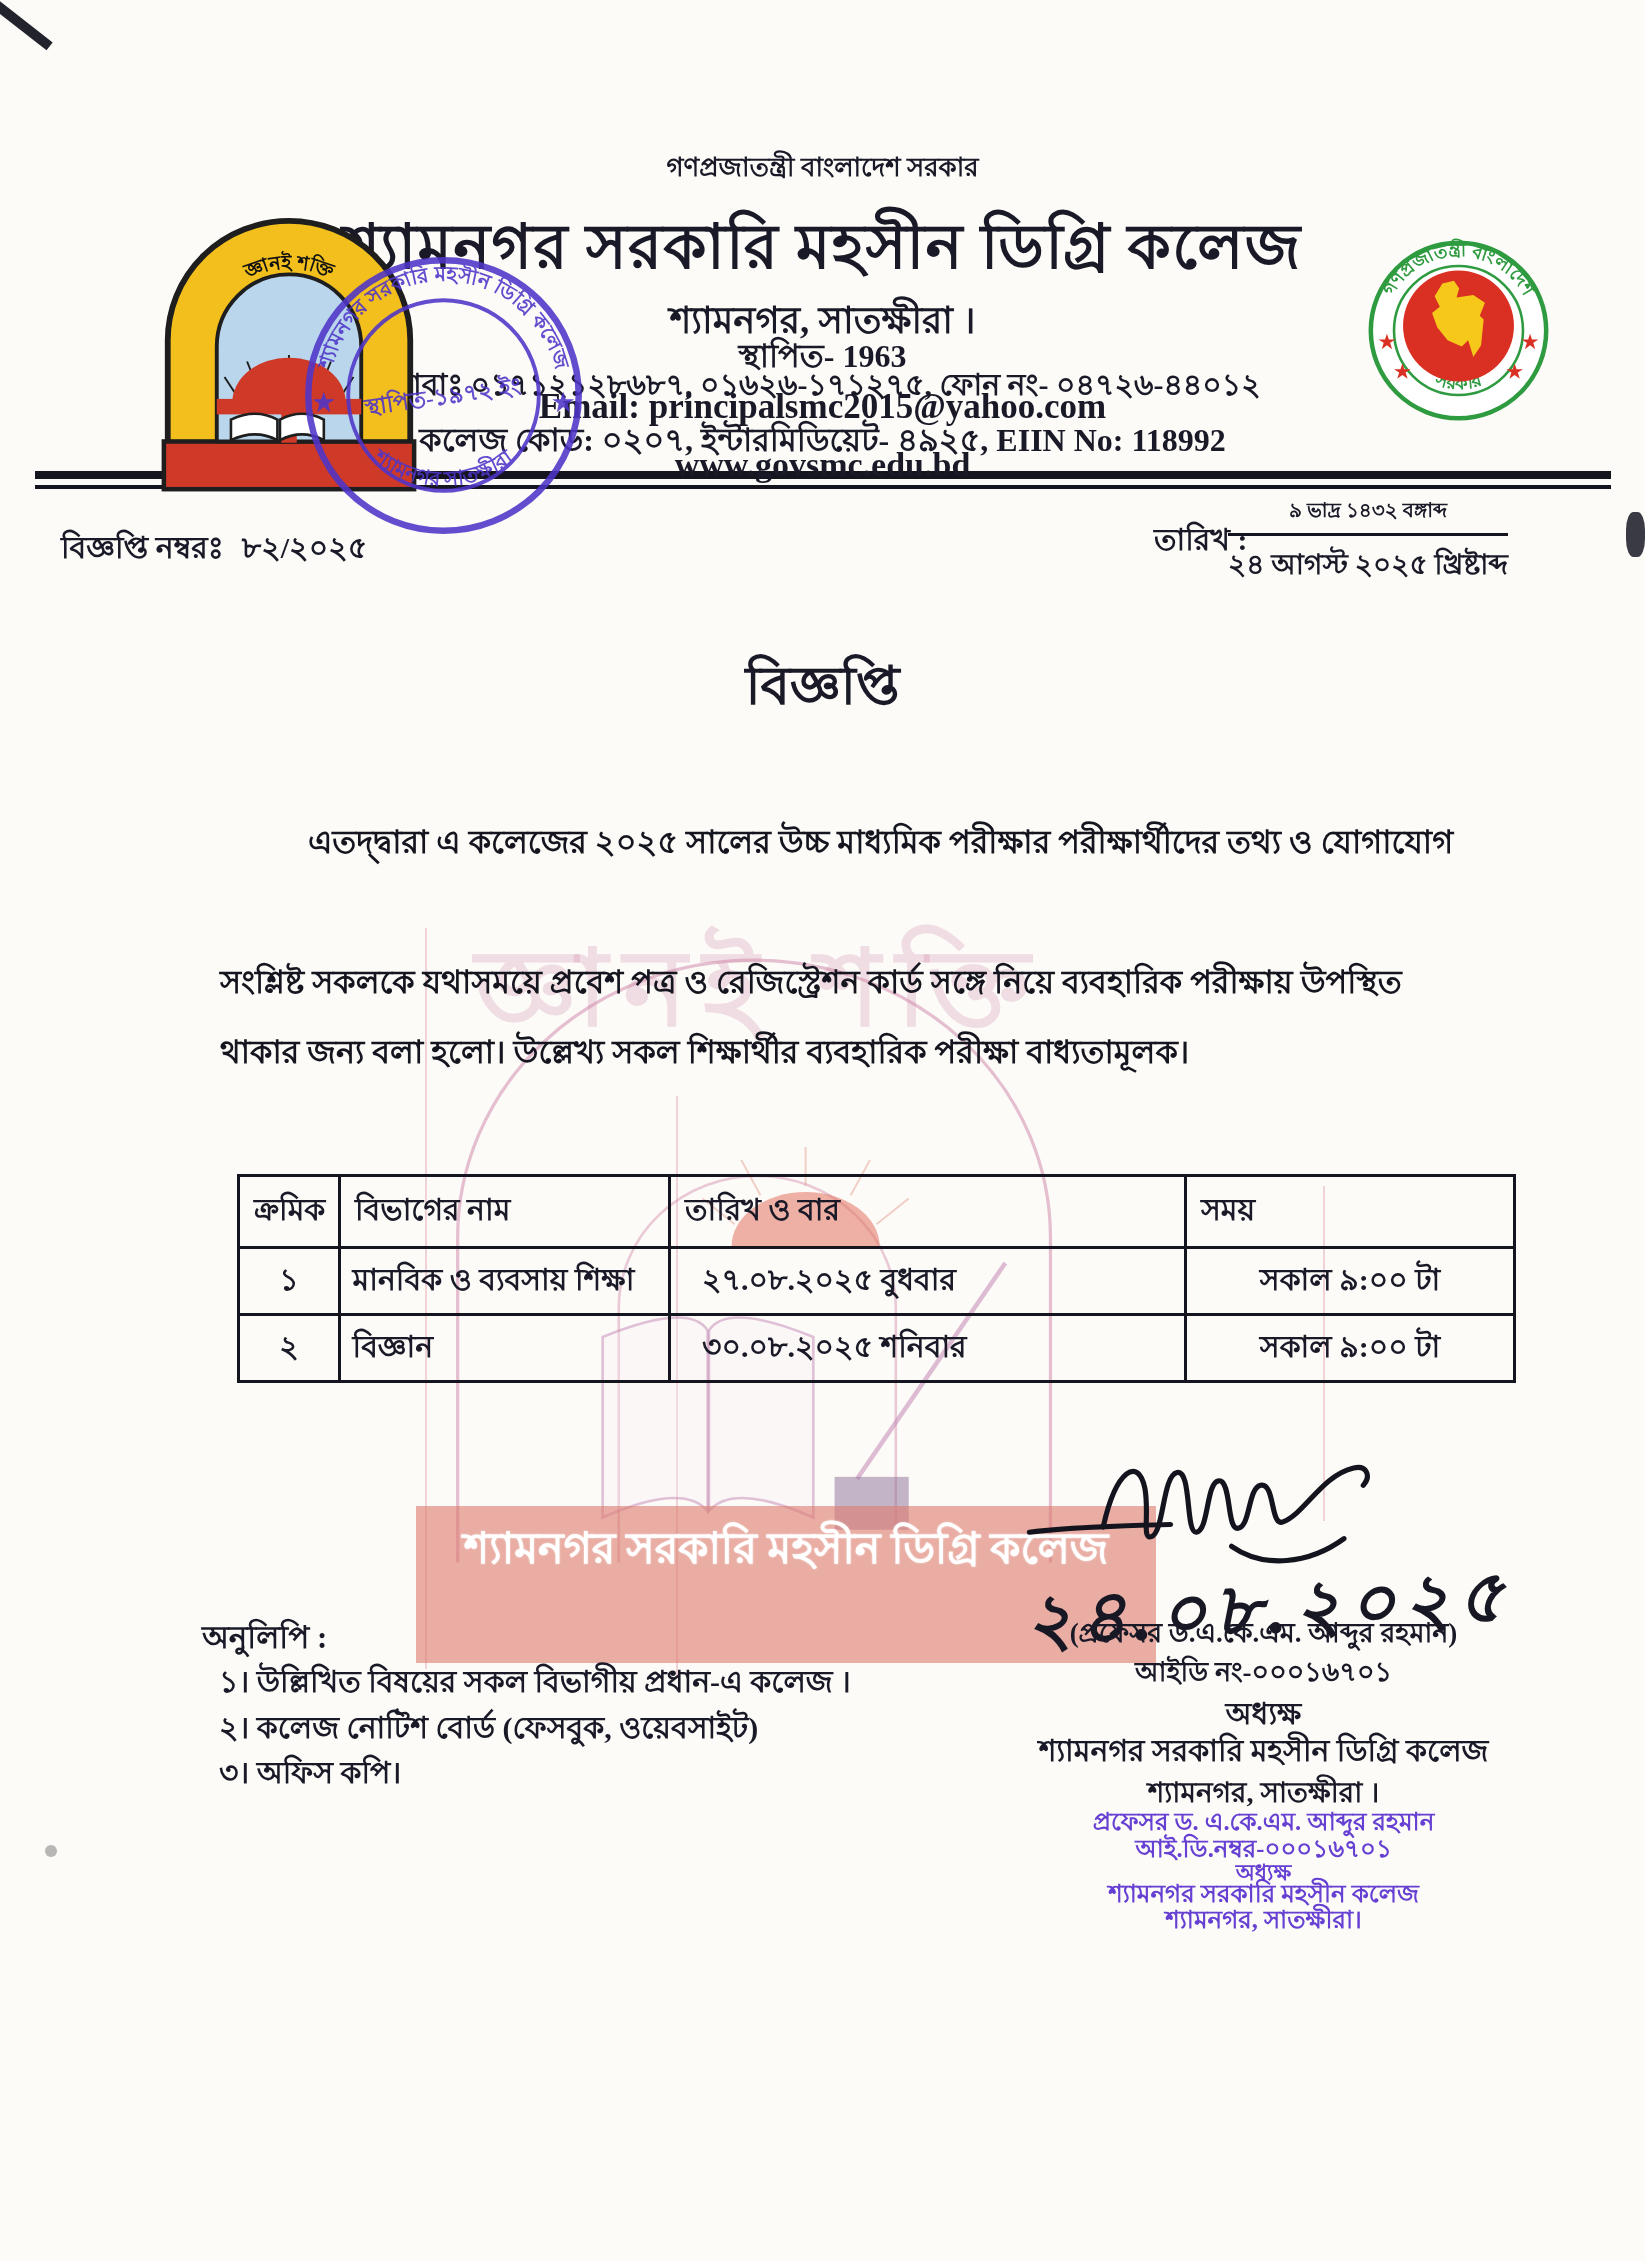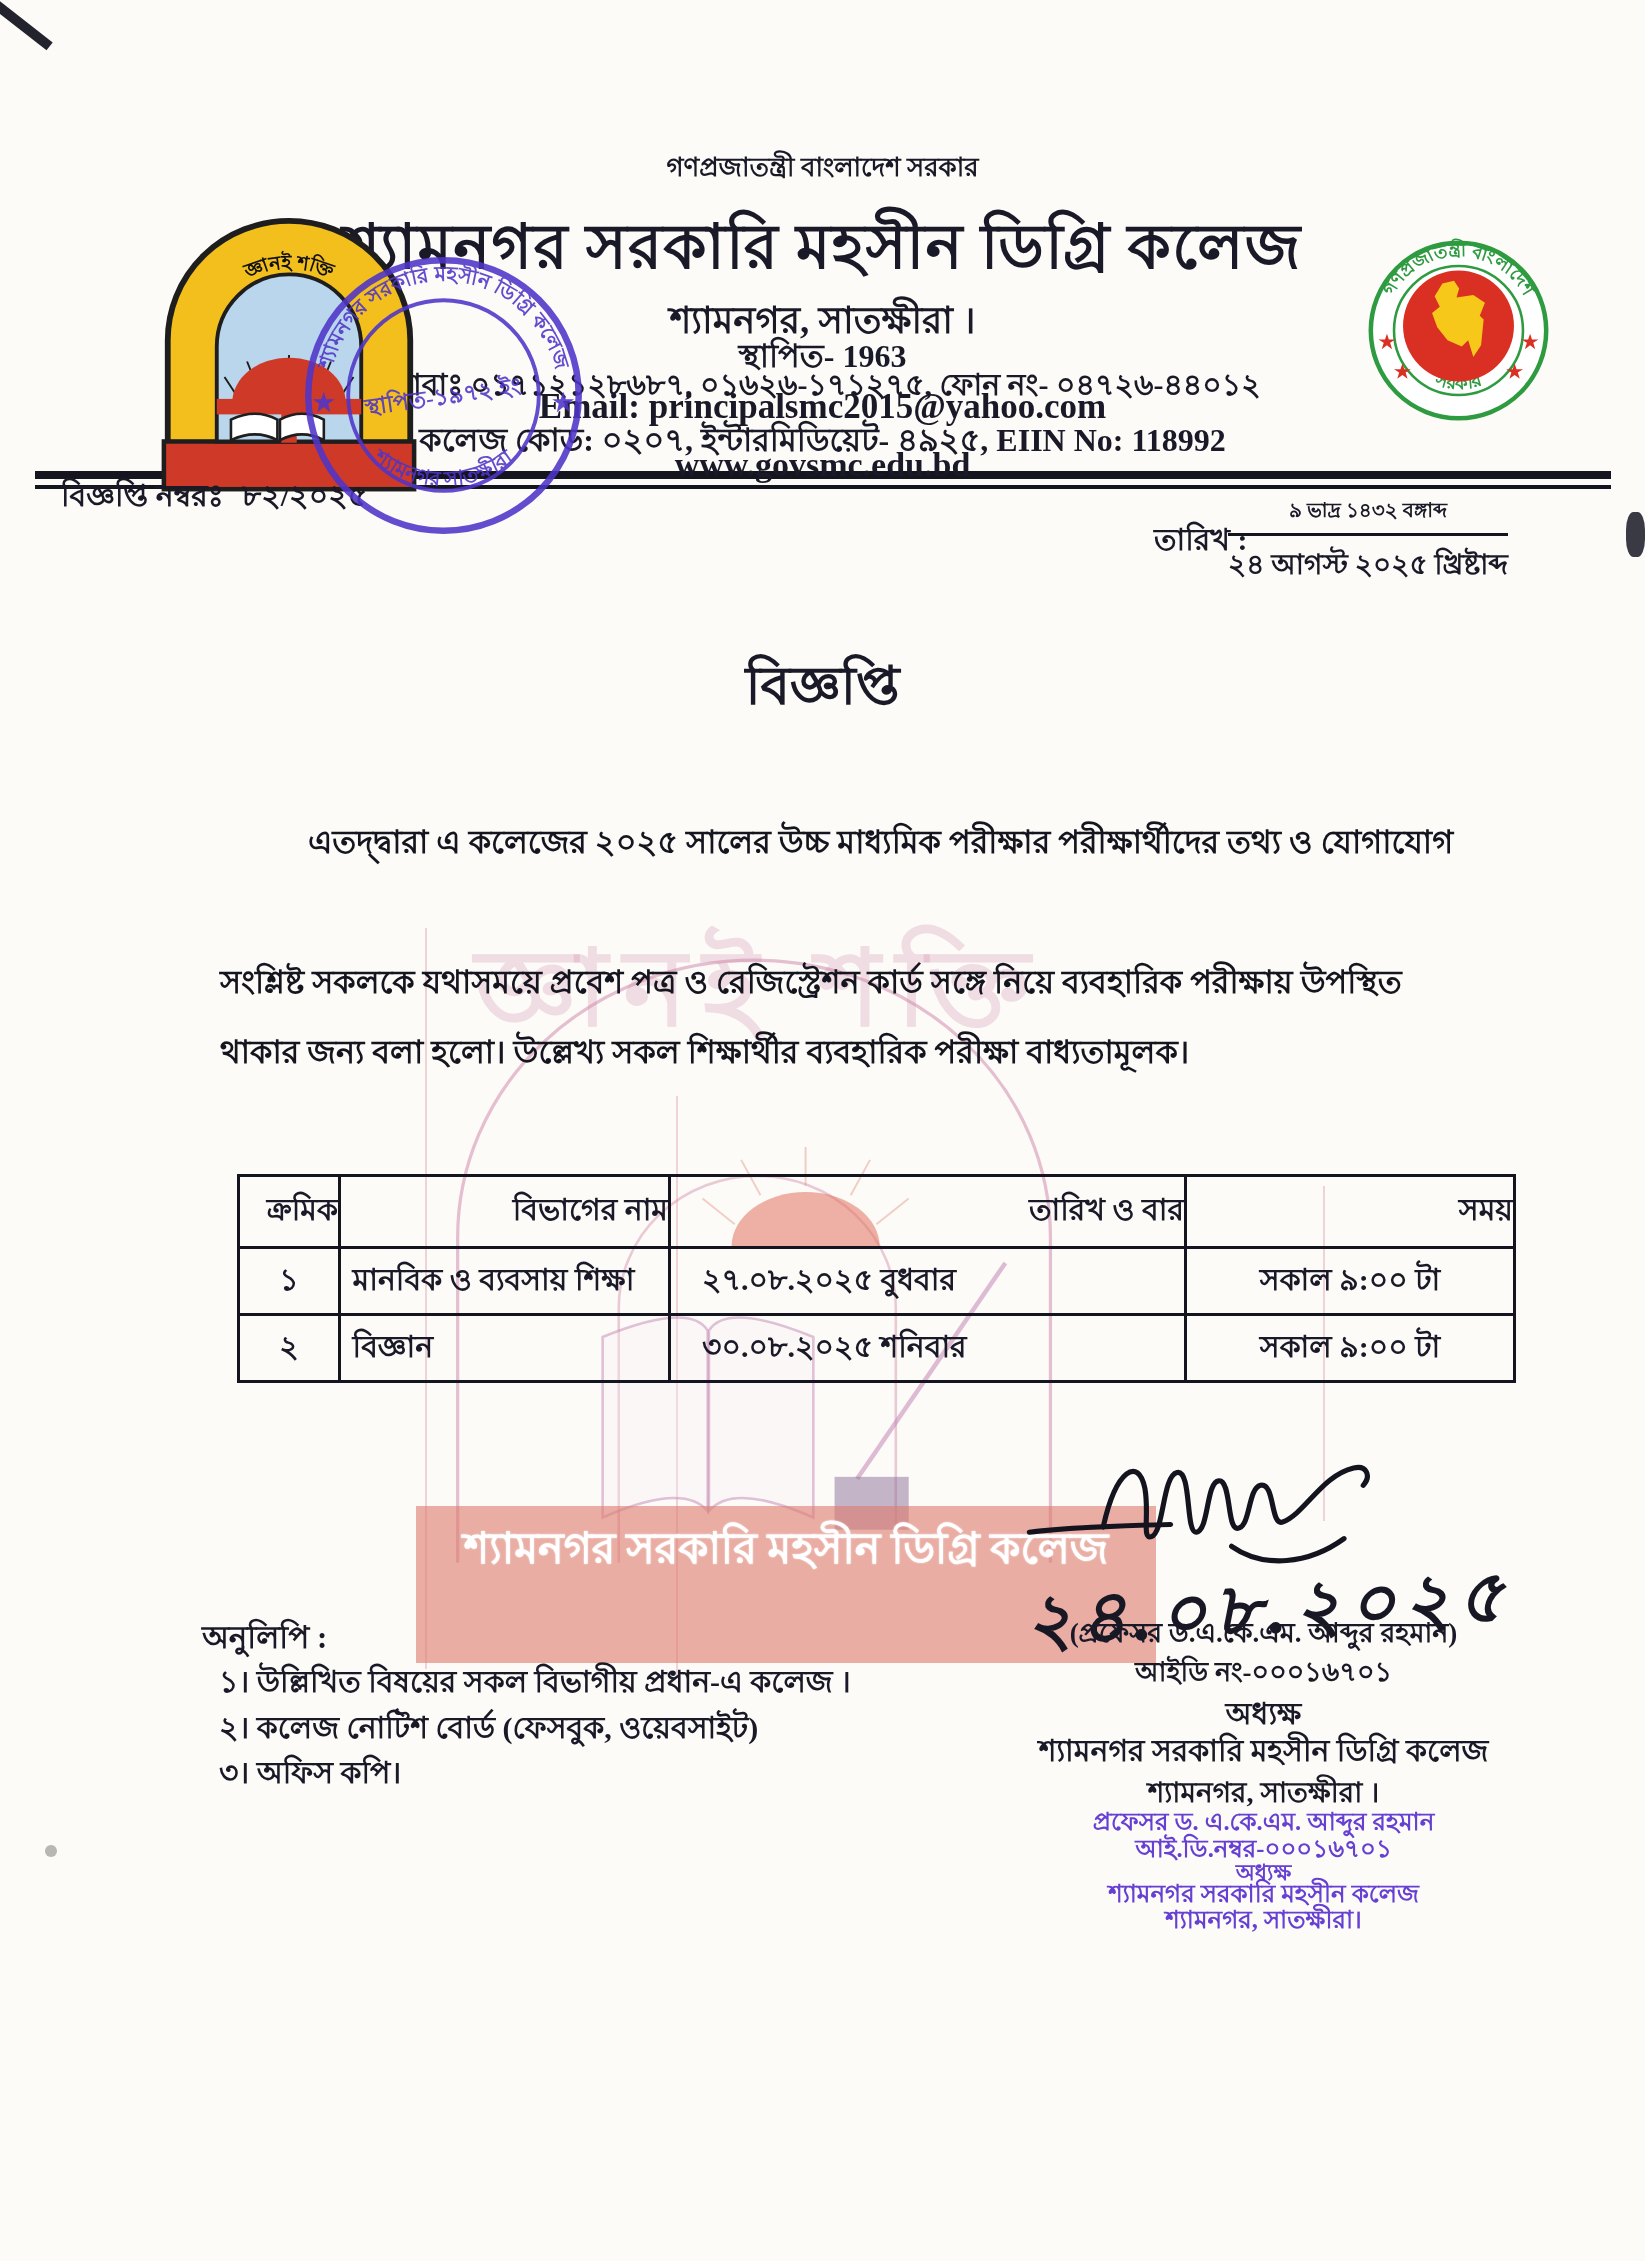--- a/index.html
+++ b/index.html
@@ -22,39 +22,39 @@
   .estd-line   { top:331px; font-size:32px; font-weight:bold; z-index:2; }
   .mobile-line { top:361px; font-size:30px; font-weight:bold; z-index:2; }
   .email-line  { top:387px; font-size:35px; font-weight:bold; z-index:2; }
   .code-line   { top:415px; font-size:32px; font-weight:bold; z-index:2; }
   .web-line    { top:446px; font-size:34px; font-weight:bold; z-index:2;text-align:center; }
 
   .rule1 { top:471px; left:35px; width:1576px; height:7.7px; background:#15151f; z-index:1; }
   .rule2 { top:485px; left:35px; width:1576px; height:3.9px;  background:#15151f; z-index:1; }
 
   
-  .notice-no { top:472px; left:61px; font-size:30px; font-weight:bold; z-index:2; }
+  .notice-no { top:524px; left:61px; font-size:30px; font-weight:bold; z-index:2; }
   .notice-no .num { margin-left:18px; }
   .date-label { top:516px; left:1154px; font-size:30px; font-weight:bold; z-index:2; }
   .date-frac  { top:495px; left:1228px; text-align:center; z-index:2; }
   .date-frac .l1 { font-size:20px; font-weight:bold; padding:0 6.4px 5.2px 6.4px; border-bottom:3.2px solid #15151f; }
   .date-frac .l2 { font-size:28px; font-weight:bold; padding-top:6.4px; }
 
   
   .doc-title { top:645px; font-size:53px; font-weight:bold; z-index:2; }
   .body-line { font-size:32px; font-weight:600; z-index:2; color:#15151f; }
   .bl1 { left:308px; top:817px; }
   .bl2 { left:218px; top:887px; }
   .bl3 { left:220px; top:957px; }
   .bl4 { left:220px; top:1027px; }
 
   
   .sched { left:237px; top:1174px; width:1275px; border-collapse:collapse; table-layout:fixed; z-index:2; position:absolute; background:transparent; }
   .sched td, .sched th { border:3.2px solid #15151f; font-size:30px; font-weight:bold; white-space:nowrap; overflow:visible; background:transparent; }
-  .sched thead th { height:72px; text-align:right; }
+  .sched thead th { height:72px; text-align:left;padding-left:14px; }
   .sched tbody td { height:67px; }
   .sched .c0 { text-align:center; }
   .sched .c1 { text-align:left; padding-left:11.6px; }
   .sched .c2 { text-align:left; padding-left:31px; }
   .sched .c3 { text-align:center; }
 
   
   .band { left:416px; top:1506px; width:740px; height:157px; background:rgba(221,124,111,0.62); z-index:1; text-align:center; }
   .band .w1 { margin-top:10.3px; font-size:43px; font-weight:bold; color:#fff; text-shadow:0 0 1.9px rgba(255,255,255,.9); white-space:nowrap; }
   .band .w2 { margin-top:3.9px;  font-size:39px; font-weight:bold; color:#fff; text-shadow:0 0 1.9px rgba(255,255,255,.9); }

